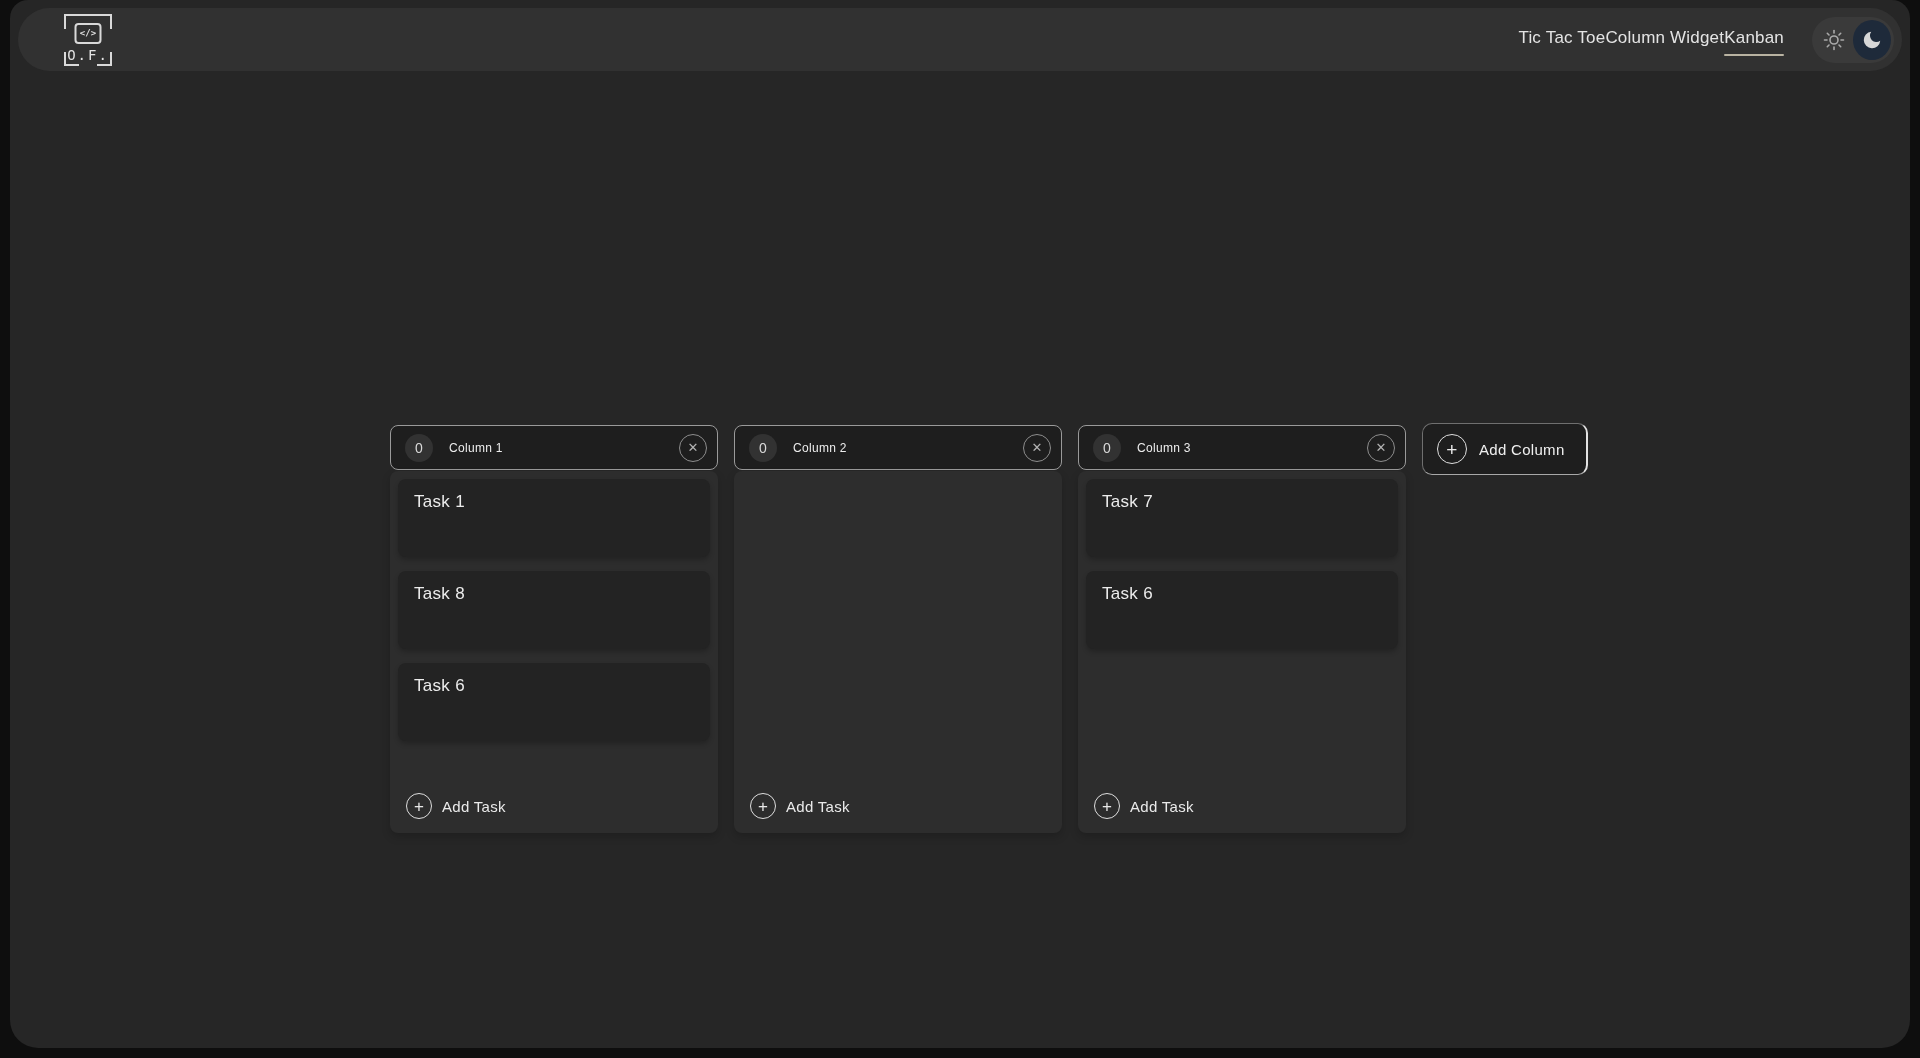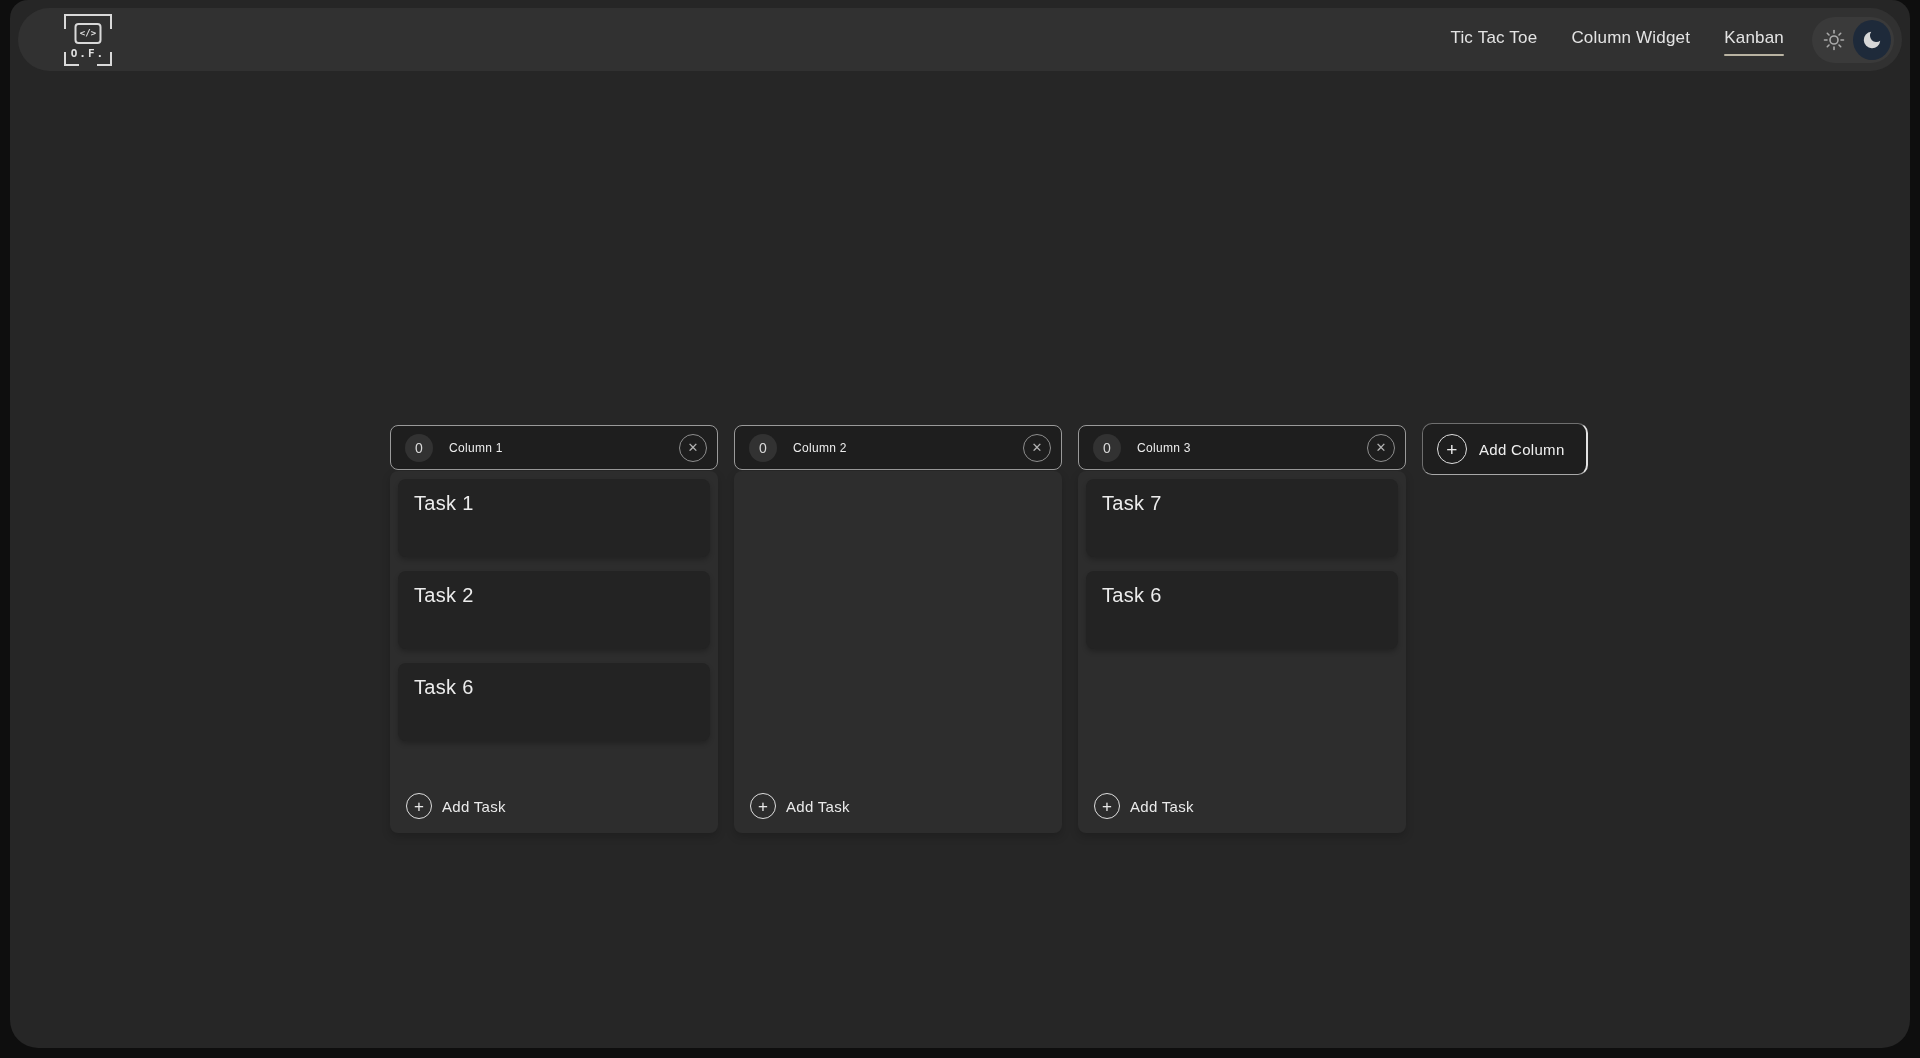--- a/index.html
+++ b/index.html
@@ -32,25 +32,25 @@
   .logo .e-br   { right:0; bottom:0; width:15px; height:2px; }
   .logo-code {
     position:absolute; left:50%; top:9px; transform:translateX(-50%);
     width:27px; height:21px; border:2px solid #d9d9d9; border-radius:4px;
     display:flex; align-items:center; justify-content:center;
     color:#e2e2e2; font-size:9px; font-weight:bold;
     font-family:"DejaVu Sans Mono", monospace; letter-spacing:0;
   }
   .logo-initials {
     position:absolute; left:50%; top:33px; transform:translateX(-50%);
-    color:#e2e2e2; font-size:11px; font-weight:bold; letter-spacing:2px;
+    color:#e2e2e2; font-size:14px; font-weight:normal; letter-spacing:2px;
     font-family:"DejaVu Sans Mono", monospace; white-space:nowrap;
   }
   .header-spacer { flex:1; }
-  .nav { display:flex; align-items:center; gap:34px; margin-right:28px; }
+  .nav { display:flex; align-items:center; margin-right:28px; }
   .nav-item {
     color:#e4e4e4; font-size:17px; letter-spacing:0.2px; cursor:pointer;
     text-decoration:none; position:relative; padding:4px 0 8px;
   }
   .nav-item.active::after {
     content:""; position:absolute; left:0; right:0; bottom:0; height:2px;
     background:var(--accent_underline,#b9b3a2); border-radius:1px;
   }
   .theme-toggle {
     width:82px; height:46px; border-radius:23px;
@@ -83,21 +83,21 @@
   .column-body {
     margin-top:1px; height:362px;
     background:var(--column_bg,#2d2d2d);
     border-radius:8px; padding:8px 8px 10px;
     display:flex; flex-direction:column;
     box-shadow:0 4px 8px rgba(0,0,0,0.18);
   }
   .task {
     height:78px; background:var(--card_bg,#232323); border-radius:8px;
     padding:13px 16px; margin-bottom:14px;
-    color:#ececec; font-size:20px; letter-spacing:0.3px;
+    color:#ececec; font-size:17px; letter-spacing:0.3px;
     box-shadow:0 3px 5px rgba(0,0,0,0.22);
     cursor:grab;
   }
   .add-task {
     margin-top:auto; display:flex; align-items:center; gap:10px;
     padding:4px 8px 4px 8px; color:#eaeaea; font-size:15px; font-weight:500;
     letter-spacing:0.3px; cursor:pointer; background:transparent; border:none;
   }
   .plus-circle {
     width:26px; height:26px; border-radius:50%; border:1.5px solid #dedede;
@@ -166,21 +166,21 @@
     <div class="column-header">
       <span class="badge">0</span>
       <span class="column-title">Column 1</span>
       <button class="close-btn">
         <span>✕</span>
       </button>
     </div>
     <div class="column-body">
       <div>
             <div class="task">Task 1</div>
-            <div class="task">Task 2</div>
+            <div class="task">Task 8</div>
             <div class="task">Task 6</div>
           </div>
       <button class="add-task">
         <span class="plus-circle">+</span>
         <span>Add Task</span>
       </button>
     </div>
   </div>
 
   <div class="column">

